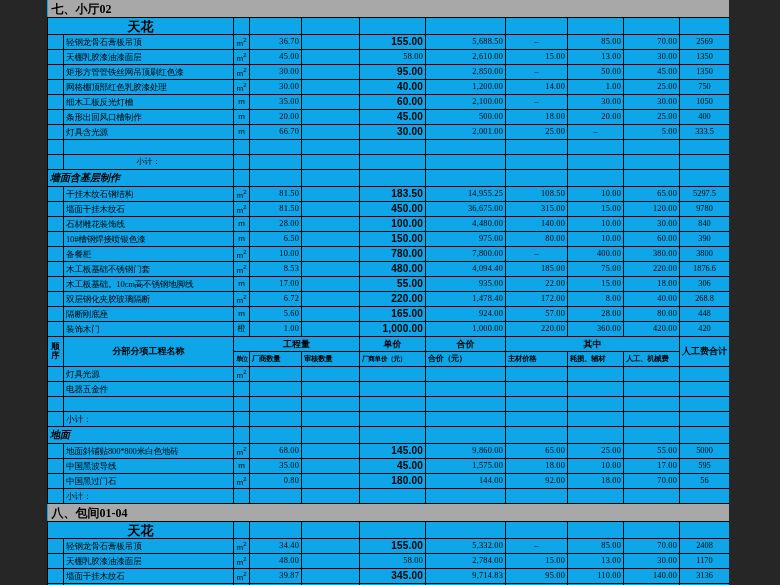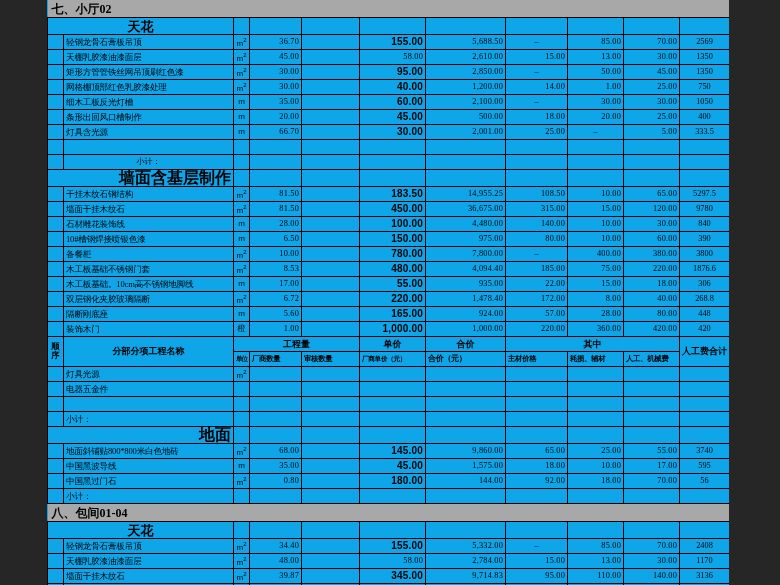--- a/index.html
+++ b/index.html
@@ -58,21 +58,21 @@
     border-left:none;border-right:none;
   }
   tr.band td.nb{border:none;background:#a8a8a8}
 
   
   .subtitle{
     text-align:center;font-size:13px;font-weight:bold;
     font-family:"Liberation Serif","DejaVu Serif",serif;
   }
   .subtitle-i{
-    text-align:right;font-size:16px;font-weight:bold;
+    text-align:left;font-size:10px;font-weight:bold;font-style:italic;
   }
   .subtotal{font-size:8.6px;padding-left:3px}
   .subtotal-c{text-align:center;font-size:8px}
 
   
   .hdr{
     text-align:center;font-weight:bold;font-size:9px;
     font-family:"Liberation Serif","DejaVu Serif",serif;
   }
   .hdr-sm{
@@ -469,21 +469,21 @@
           <td></td>
           <td class="item">地面斜铺贴800*800米白色地砖</td>
           <td class="unit">m<sup>2</sup></td>
           <td class="num">68.00</td>
           <td class="num"></td>
           <td class="num bold">145.00</td>
           <td class="num">9,860.00</td>
           <td class="num">65.00</td>
           <td class="num">25.00</td>
           <td class="num">55.00</td>
-          <td class="numc">3740</td>
+          <td class="numc">5000</td>
         </tr>
         <tr>
           <td></td>
           <td class="item">中国黑波导线</td>
           <td class="unit">m</td>
           <td class="num">35.00</td>
           <td class="num"></td>
           <td class="num bold">45.00</td>
           <td class="num">1,575.00</td>
           <td class="num">18.00</td>

